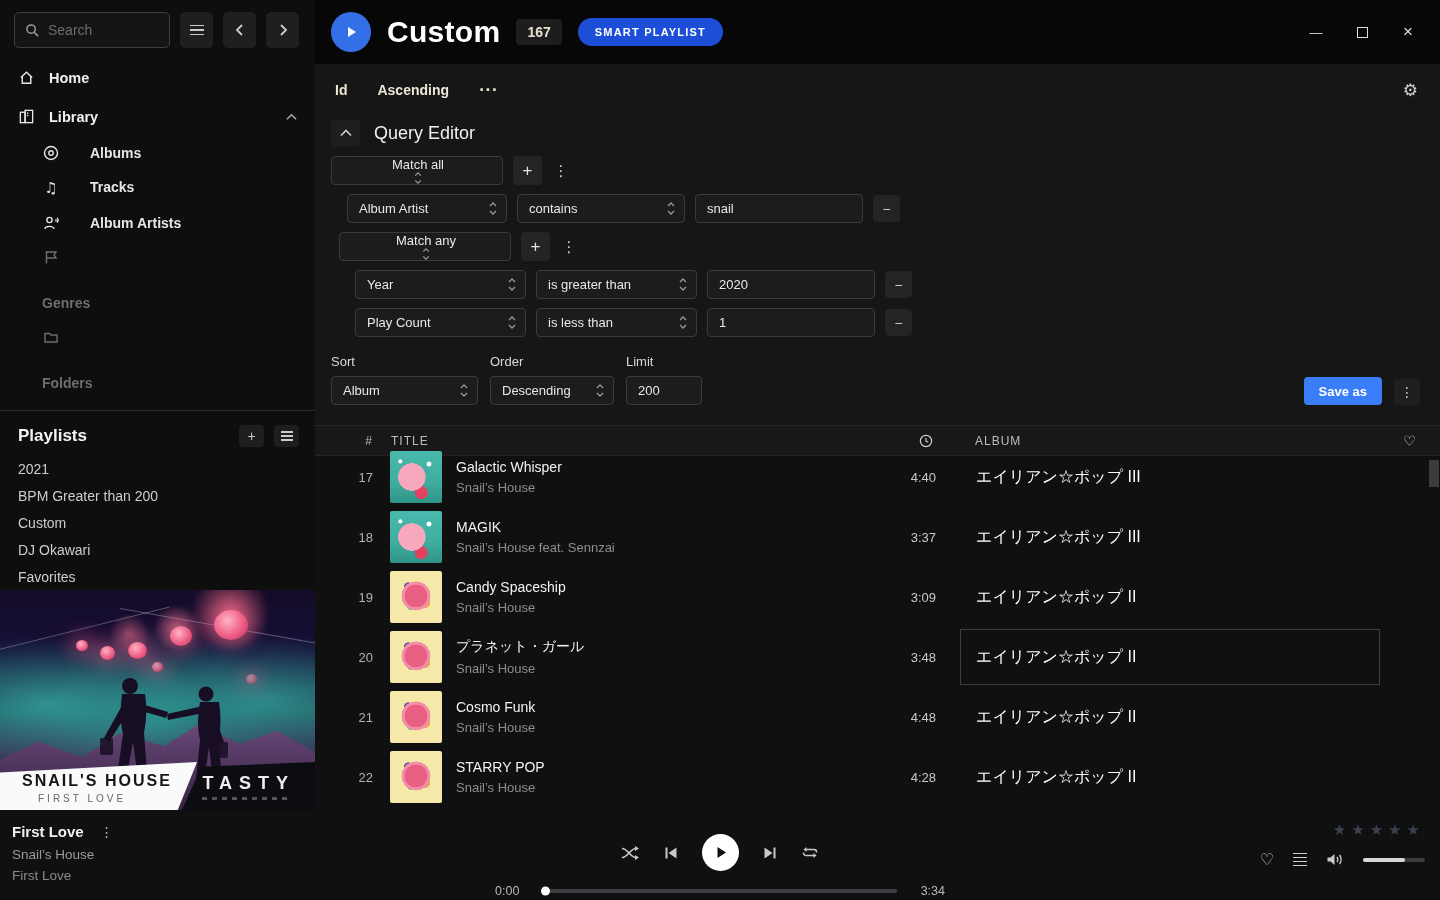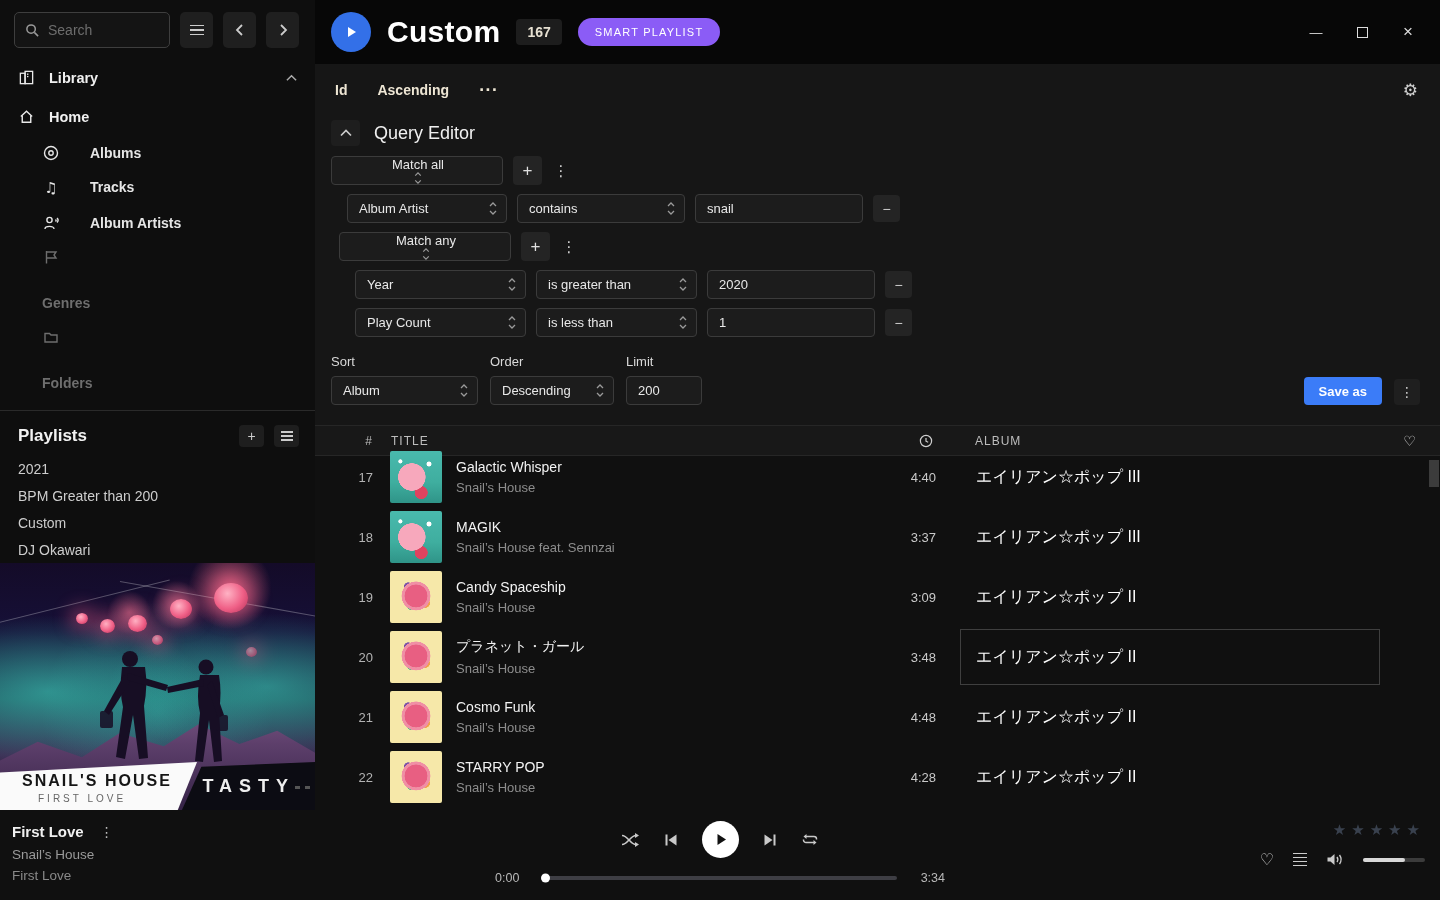--- a/index.html
+++ b/index.html
@@ -52,32 +52,32 @@
   .rocks { position:absolute; left:0; bottom:0; width:100%; height:110px;
     background:linear-gradient(180deg,#7e5886 0%,#5d3f6b 40%,#352347 100%);
     clip-path:polygon(0 55%,12% 38%,26% 52%,38% 30%,52% 42%,63% 22%,76% 40%,88% 28%,100% 48%,100% 100%,0 100%); }
   .fig-svg { position:absolute; left:0; top:0; }
   .banner { position:absolute; left:0; bottom:0; width:100%; height:48px; }
   .banner .white { position:absolute; left:0; bottom:0; width:68%; height:100%; background:#fafafa;
     clip-path:polygon(0 22%,92% 0,83% 100%,0 100%); display:flex; flex-direction:column; justify-content:center; padding:4px 0 0 22px; }
   .banner .white .b-artist { color:#151515; font-weight:bold; font-size:16px; letter-spacing:2px; }
   .banner .white .b-title { color:#666; font-size:10px; letter-spacing:3px; margin:3px 0 0 16px; }
   .banner .dark { position:absolute; right:0; bottom:0; width:44%; height:100%; background:#0c0c13;
-    clip-path:polygon(18% 10%,100% 0,100% 100%,4% 100%); display:flex; flex-direction:row; align-items:center; justify-content:center; padding-left:26px; }
+    clip-path:polygon(18% 10%,100% 0,100% 100%,4% 100%); display:flex; flex-direction:column; justify-content:center; padding-left:26px; }
   .banner .dark .b-brand { color:#eee; font-weight:bold; font-size:18px; letter-spacing:7px; }
   .banner .dark .b-sub { width:86px; height:3px; margin-top:3px;
     background:repeating-linear-gradient(90deg,#555 0 5px,transparent 5px 10px); }
 
   
   .main { position:absolute; left:315px; top:0; right:0; height:810px; background:#161616; }
   .page-header { height:64px; background:#070707; display:flex; align-items:center; gap:16px; padding:0 16px; }
   .play-circle { width:40px; height:40px; flex:none; border-radius:50%; background:#3370e8; border:none; display:flex; align-items:center; justify-content:center; cursor:pointer; }
   .page-title { font-size:30px; font-weight:bold; letter-spacing:.3px; color:#fff; }
   .count-badge { background:#1d1d1d; color:#e7e1d2; font-size:14px; font-weight:bold; padding:5px 11px; border-radius:4px; }
-  .smart-badge { background:#8b5cf6; color:#fff; font-size:11px; font-weight:normal; letter-spacing:1.2px; padding:8px 17px; border-radius:16px; }
+  .smart-badge { background:#1d4ed8; color:#fff; font-size:11px; font-weight:bold; letter-spacing:1.2px; padding:8px 17px; border-radius:16px; }
   .window-controls { margin-left:auto; display:flex; gap:30px; align-items:center; padding-right:8px; }
   .wc-btn { background:none; border:none; color:#ddd; font-size:17px; cursor:pointer; display:flex; align-items:center; justify-content:center; width:16px; height:16px; }
   .wc-box { width:11px; height:11px; border:1.5px solid #ddd; display:inline-block; }
 
   .content { position:absolute; top:64px; left:0; right:0; bottom:0; background:#161616; overflow:hidden; }
   .toolbar { display:flex; align-items:center; gap:30px; padding:16px 22px 8px 20px; font-size:14px; font-weight:bold; color:#eee6d4; }
   .toolbar .gear { margin-left:auto; color:#d0d0d0; font-size:17px; cursor:pointer; }
 
   .qe-head { display:flex; align-items:center; gap:14px; padding:12px 16px 10px; }
   .collapse-btn { width:29px; height:26px; background:#1e1e1e; border:none; border-radius:4px; color:#ccc; display:flex; align-items:center; justify-content:center; cursor:pointer; }
@@ -133,21 +133,21 @@
   .album-cell.focused { border-color:#3f3f3f; }
   .scroll-thumb { position:absolute; right:1px; top:35px; width:10px; height:27px; background:#3c3c3c; }
 
   
   .player { position:absolute; left:0; bottom:0; width:1440px; height:90px; background:#101010; }
   .p-left { position:absolute; left:12px; top:13px; }
   .p-title-row { display:flex; align-items:center; gap:16px; }
   .p-title { font-size:15px; font-weight:bold; color:#f0f0f0; }
   .p-artist { font-size:13.5px; color:#9a9a9a; margin-top:7px; }
   .p-album { font-size:13.5px; color:#898989; margin-top:6px; }
-  .p-center { position:absolute; left:50%; top:11px; transform:translateX(-50%); width:450px; }
+  .p-center { position:absolute; left:50%; top:24px; transform:translateX(-50%); width:450px; }
   .p-controls { display:flex; align-items:center; justify-content:center; gap:24px; }
   .pc-btn { background:none; border:none; color:#c9c9c9; cursor:pointer; display:flex; align-items:center; }
   .p-play { width:37px; height:37px; border-radius:50%; background:#fff; border:none; display:flex; align-items:center; justify-content:center; cursor:pointer; }
   .p-progress { display:flex; align-items:center; gap:14px; margin-top:13px; }
   .p-time { font-size:12.5px; color:#b8b8b8; width:34px; }
   .p-time.r { text-align:right; }
   .p-track { flex:1; height:4px; background:#3e3e44; border-radius:2px; position:relative; }
   .p-knob { position:absolute; left:0; top:50%; transform:translate(-2px,-50%); width:9px; height:9px; background:#fff; border-radius:50%; }
   .p-right { position:absolute; right:15px; top:11px; text-align:right; }
   .stars { letter-spacing:5px; font-size:15px; color:#39414e; }
@@ -184,38 +184,38 @@
           </svg>
         </button>
       <button class="icon-btn">
           <svg width="12" height="12" viewBox="0 0 12 12" fill="none" stroke="#ccc" stroke-width="1.8">
             <polyline points="4,1 9,6 4,11"></polyline>
           </svg>
         </button>
     </div>
 
     <div class="nav-item">
+      <svg width="17" height="17" viewBox="0 0 18 18" fill="none" stroke="#e8e8e8" stroke-width="1.5">
+          <path d="M3,9 L9,3.5 L15,9"></path>
+          <path d="M4.5,8 V15 H13.5 V8"></path>
+        </svg>
+      <span>Home</span>
+    </div>
+    <div class="nav-item">
       <svg width="17" height="17" viewBox="0 0 18 18" fill="none" stroke="#e8e8e8" stroke-width="1.4">
           <rect x="2.5" y="4.5" width="5" height="11"></rect>
           <rect x="7.5" y="2.5" width="8" height="13"></rect>
           <line x1="9.5" y1="5.5" x2="11" y2="5.5"></line>
           <line x1="9.5" y1="8" x2="11" y2="8"></line>
         </svg>
       <span>Library</span>
       <span class="spacer"></span>
       <svg width="11" height="8" viewBox="0 0 12 8" fill="none" stroke="#aaa" stroke-width="1.6">
           <polyline points="1,6.5 6,1.5 11,6.5"></polyline>
         </svg>
-    </div>
-    <div class="nav-item">
-      <svg width="17" height="17" viewBox="0 0 18 18" fill="none" stroke="#e8e8e8" stroke-width="1.5">
-          <path d="M3,9 L9,3.5 L15,9"></path>
-          <path d="M4.5,8 V15 H13.5 V8"></path>
-        </svg>
-      <span>Home</span>
     </div>
 
     <div class="sub-item">
       <span class="gi">
           <svg width="16" height="16" viewBox="0 0 16 16" fill="none" stroke="#e6e6e6" stroke-width="1.4">
             <circle cx="8" cy="8" r="6.5"></circle>
             <circle cx="8" cy="8" r="2.2"></circle>
           </svg>
         </span>
       <span>Albums</span>
@@ -267,20 +267,21 @@
               <i></i>
               <i></i>
             </span>
           </button>
       </span>
     </div>
     <div class="pl-item">2021</div>
     <div class="pl-item">BPM Greater than 200</div>
     <div class="pl-item">Custom</div>
     <div class="pl-item">DJ Okawari</div>
+    <div class="pl-item">Favorites</div>
 
     <div class="album-art">
       <div class="string" style="left:-5px;top:60px;width:180px;transform:rotate(-14deg);"></div>
       <div class="string" style="left:120px;top:18px;width:210px;transform:rotate(10deg);"></div>
       <div class="lantern" style="left:214px;top:20px;width:34px;height:30px;"></div>
       <div class="lantern" style="left:170px;top:36px;width:22px;height:20px;"></div>
       <div class="lantern" style="left:128px;top:52px;width:19px;height:17px;"></div>
       <div class="lantern" style="left:100px;top:56px;width:15px;height:14px;"></div>
       <div class="lantern" style="left:76px;top:50px;width:12px;height:11px;"></div>
       <div class="lantern" style="left:152px;top:72px;width:11px;height:10px;opacity:.8;"></div>

